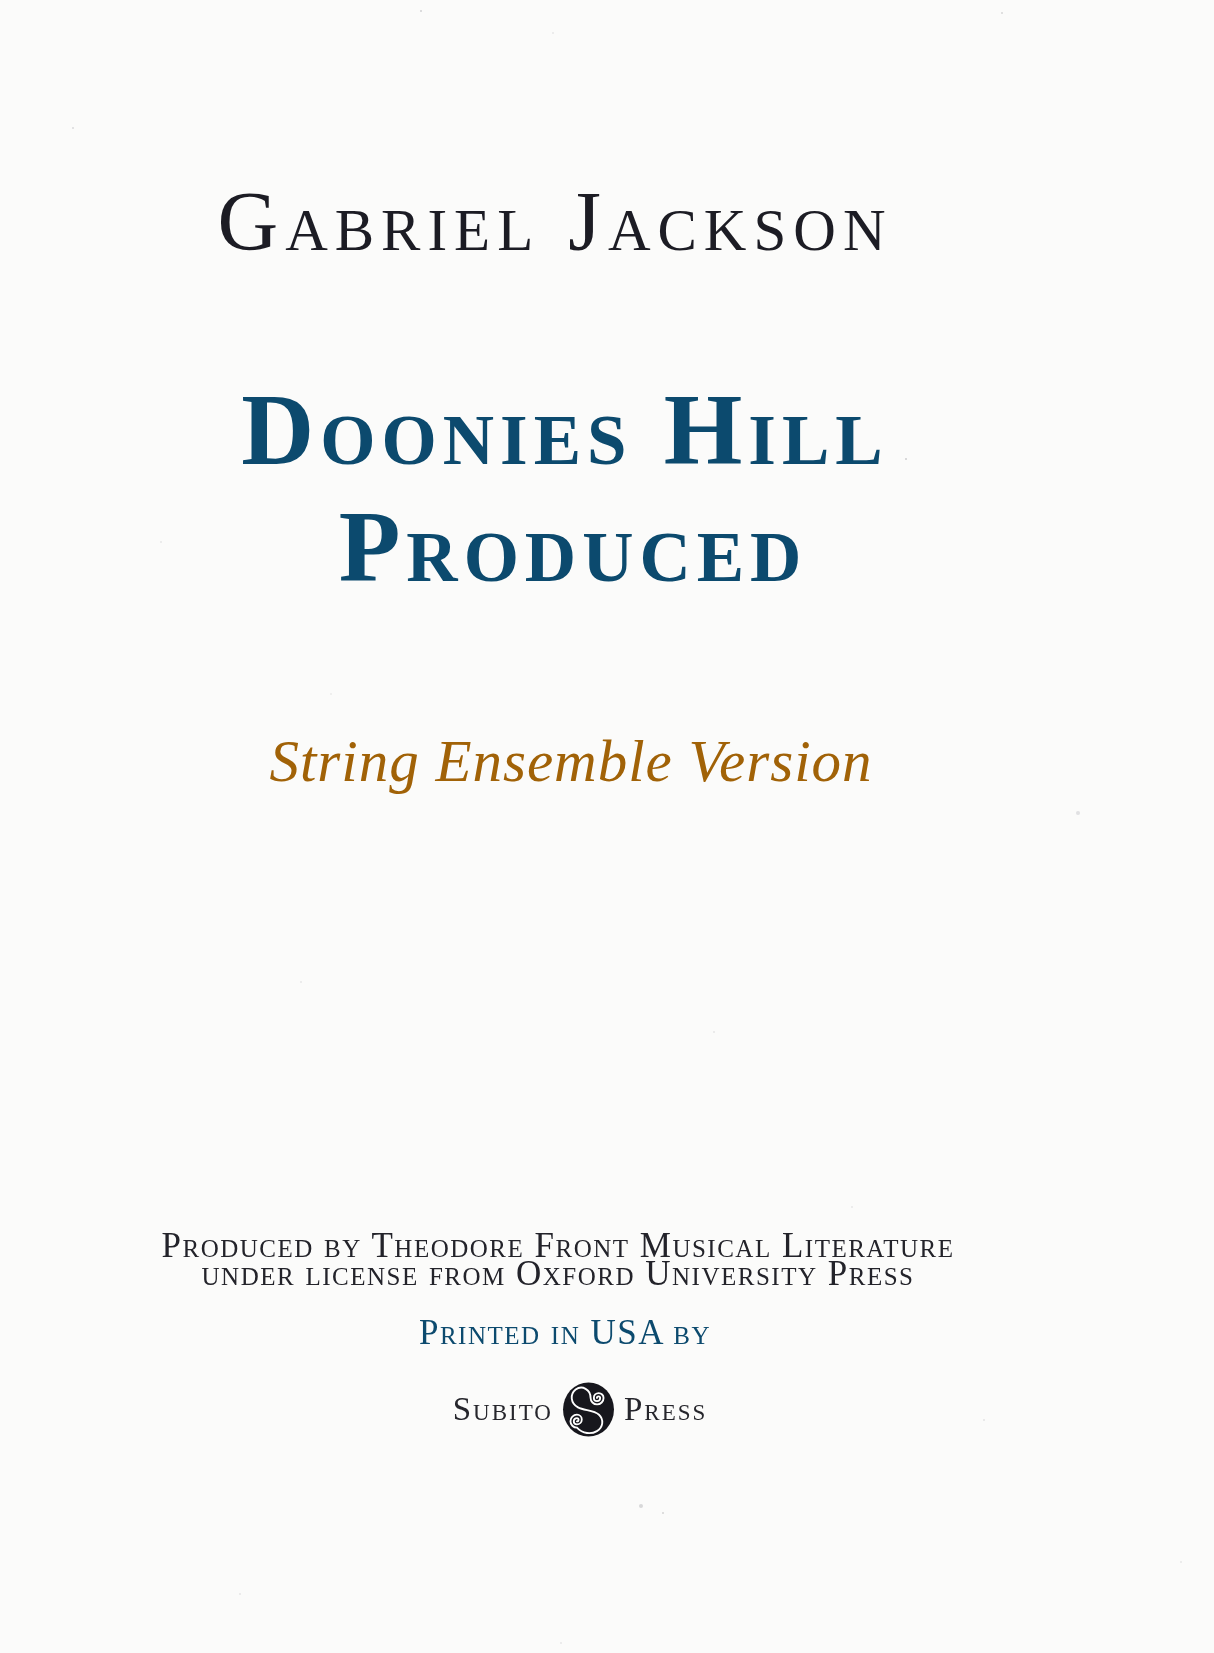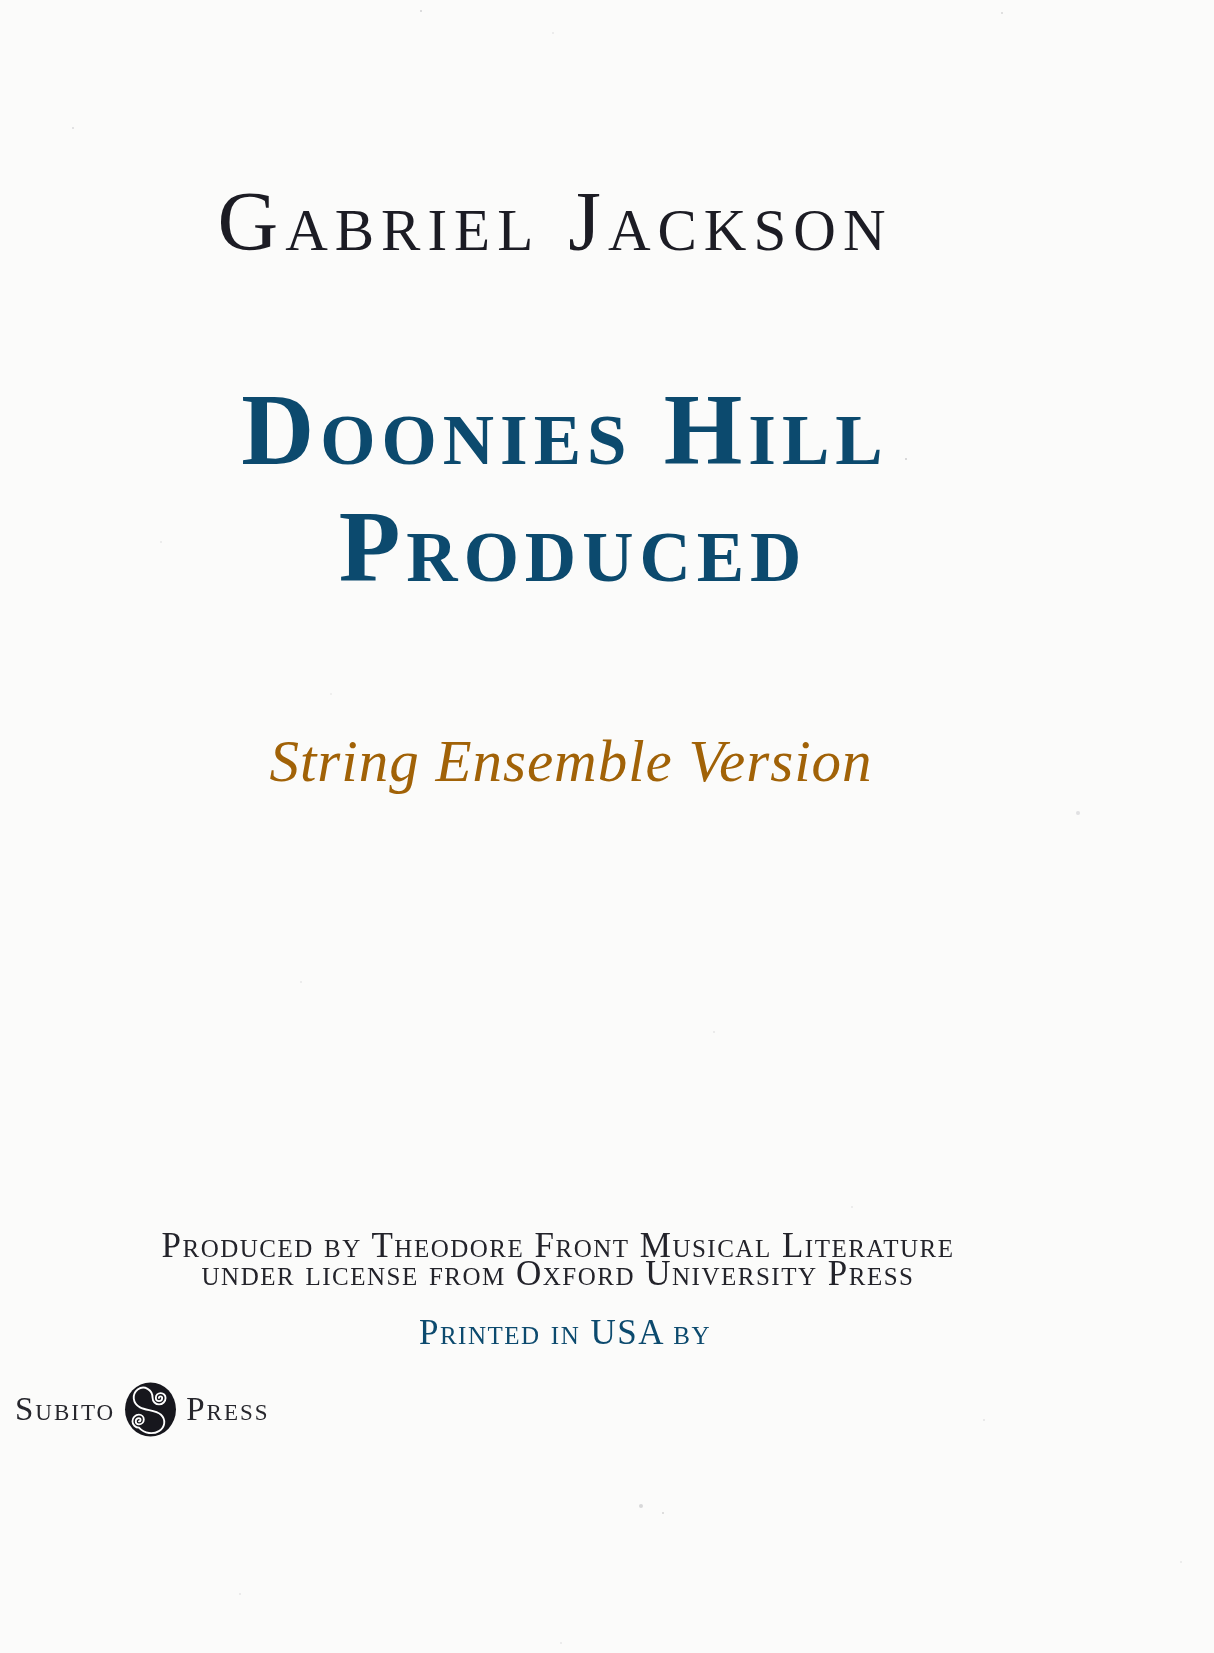--- a/index.html
+++ b/index.html
@@ -73,20 +73,21 @@
     font-variant: small-caps;
     letter-spacing: 1.5px;
     line-height: 1;
     color: #0c4a6e;
   }
   .logo-row {
     top: 1381px;
     height: 56px;
     display: flex;
     align-items: center;
+    justify-content: center;
     column-gap: 9px;
     transform: translateX(15px);
   }
   .logo-word {
     font-size: 33px;
     font-variant: small-caps;
     letter-spacing: 2px;
     color: #26262c;
     line-height: 1;
   }

